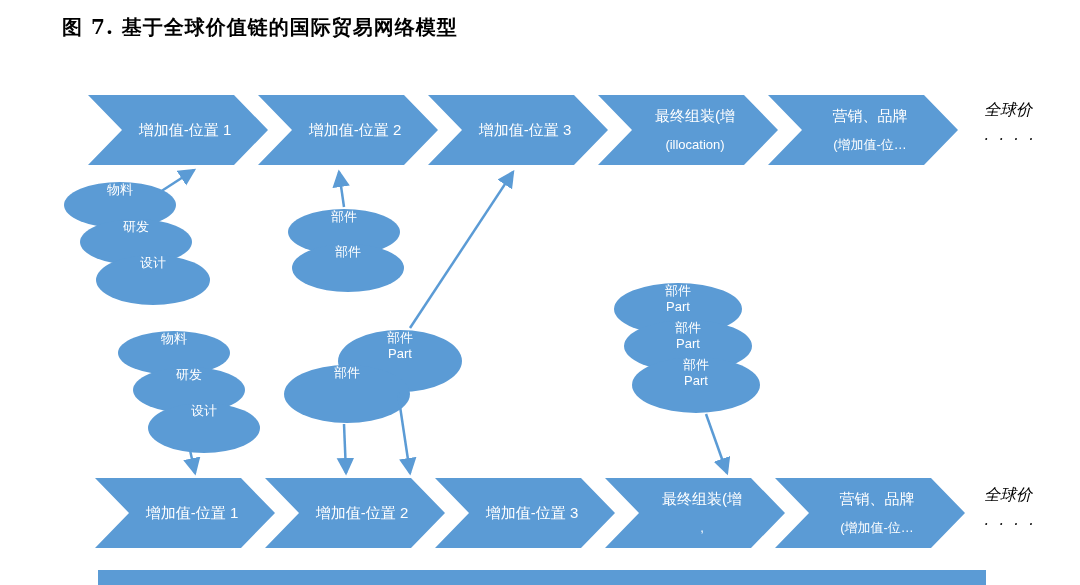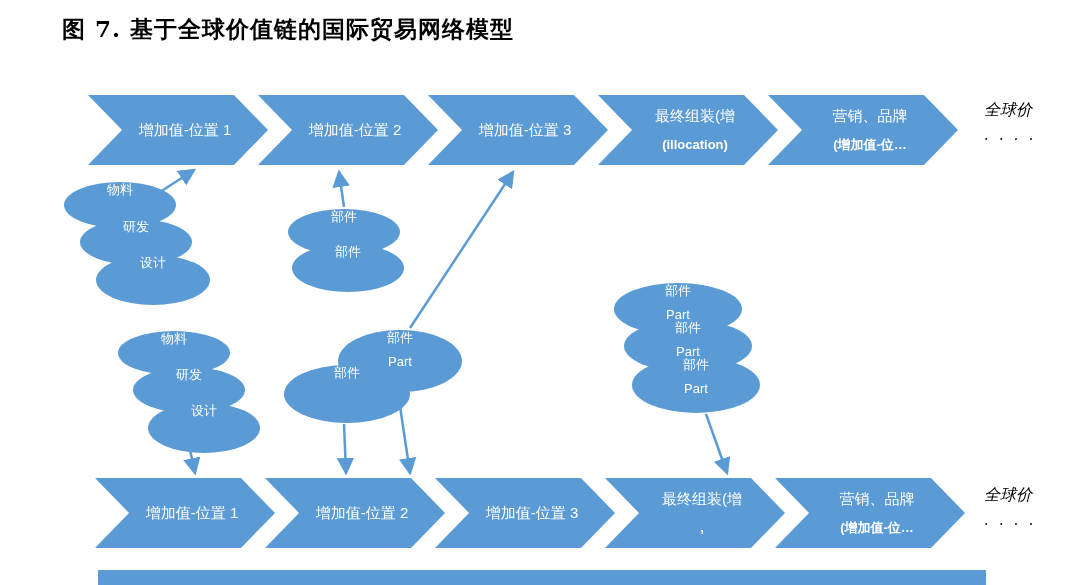--- a/index.html
+++ b/index.html
@@ -6,45 +6,45 @@
   #stage{
     position:relative;
     width:1080px;height:585px;
     background:#ffffff;
     overflow:hidden;
     font-family:"Liberation Sans", sans-serif;
   }
   .title{
     position:absolute;left:62px;top:14px;
     font-family:"DejaVu Serif", serif;
-    font-weight:bold;font-size:23px;color:#000;
+    font-weight:bold;font-size:20px;color:#000;
     letter-spacing:1px;
     border-bottom:0;
   }
   
   .chv{
     position:absolute;
     width:180px;height:70px;
     background:#5B9BD5;
     clip-path:polygon(0% 0%, calc(100% - 34px) 0%, 100% 50%, calc(100% - 34px) 100%, 0% 100%, 34px 50%);
     display:flex;flex-direction:column;align-items:center;justify-content:center;
     color:#fff;text-align:center;
   }
   .chv .line1{font-size:15px;line-height:1.1;padding-left:14px;}
   .chv .line2{font-size:13px;line-height:1.1;padding-left:14px;}
-  .chv .line2:not(:empty){margin-top:13px;font-weight:bold;}
+  .chv .line2:not(:empty){margin-top:13px;}
   
   .ell{
     position:absolute;
     background:#5B9BD5;
     border-radius:50%;
     display:flex;flex-direction:column;align-items:center;justify-content:flex-start;
     color:#fff;font-size:13px;text-align:center;line-height:1.2;
   }
-  .ell .l2:not(:empty){margin-top:8px;}
+  .ell .l2:not(:empty){margin-top:0;}
   .tail{
     position:absolute;color:#000;font-size:16px;line-height:1.0;
     font-family:"DejaVu Serif", serif;
     font-style:italic;
   }
   .tail .dots{font-size:14px;margin-top:10px;letter-spacing:3px;}
   .strip{
     position:absolute;left:98px;top:570px;width:888px;height:15px;
     background:#5B9BD5;
   }

